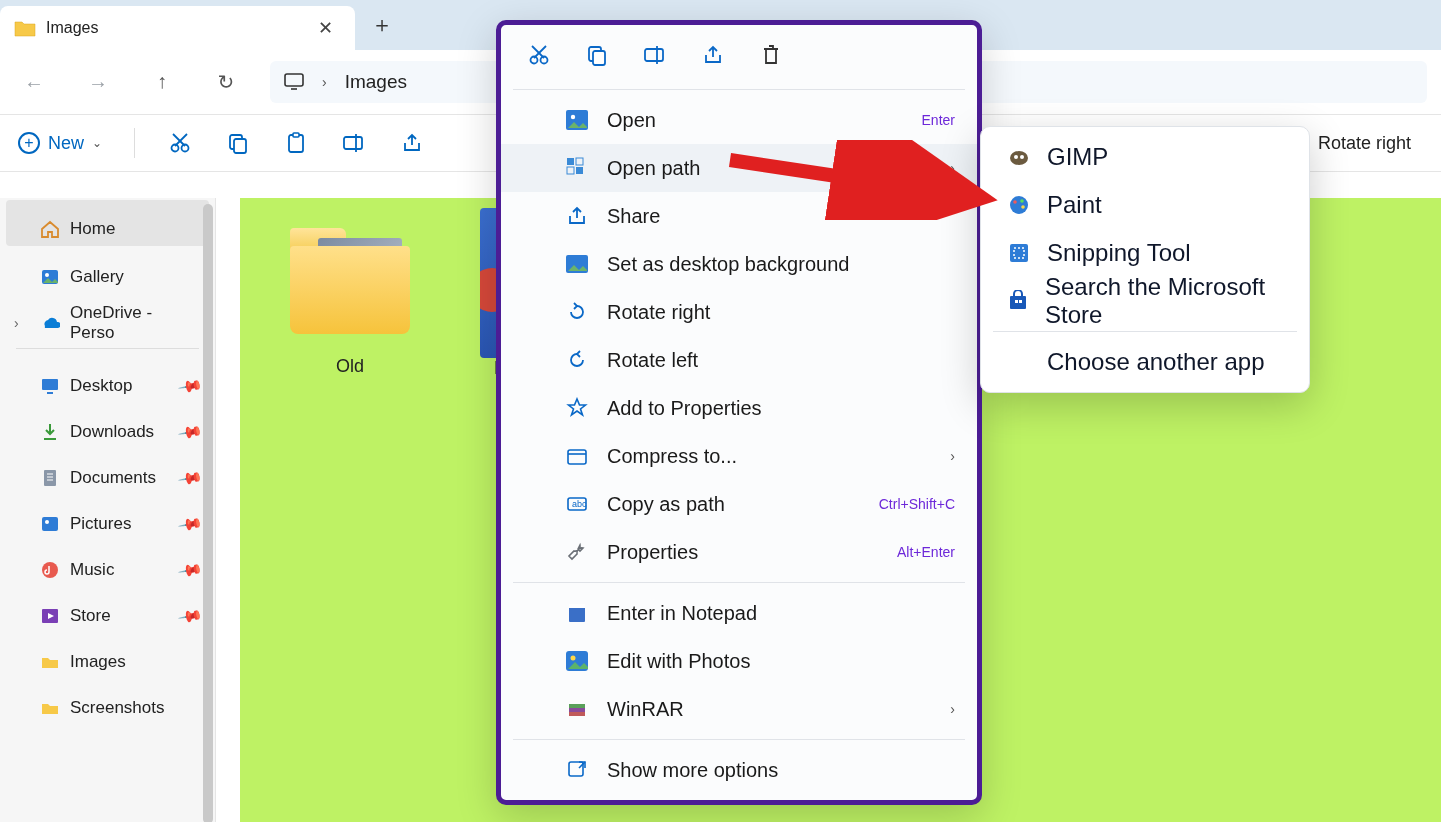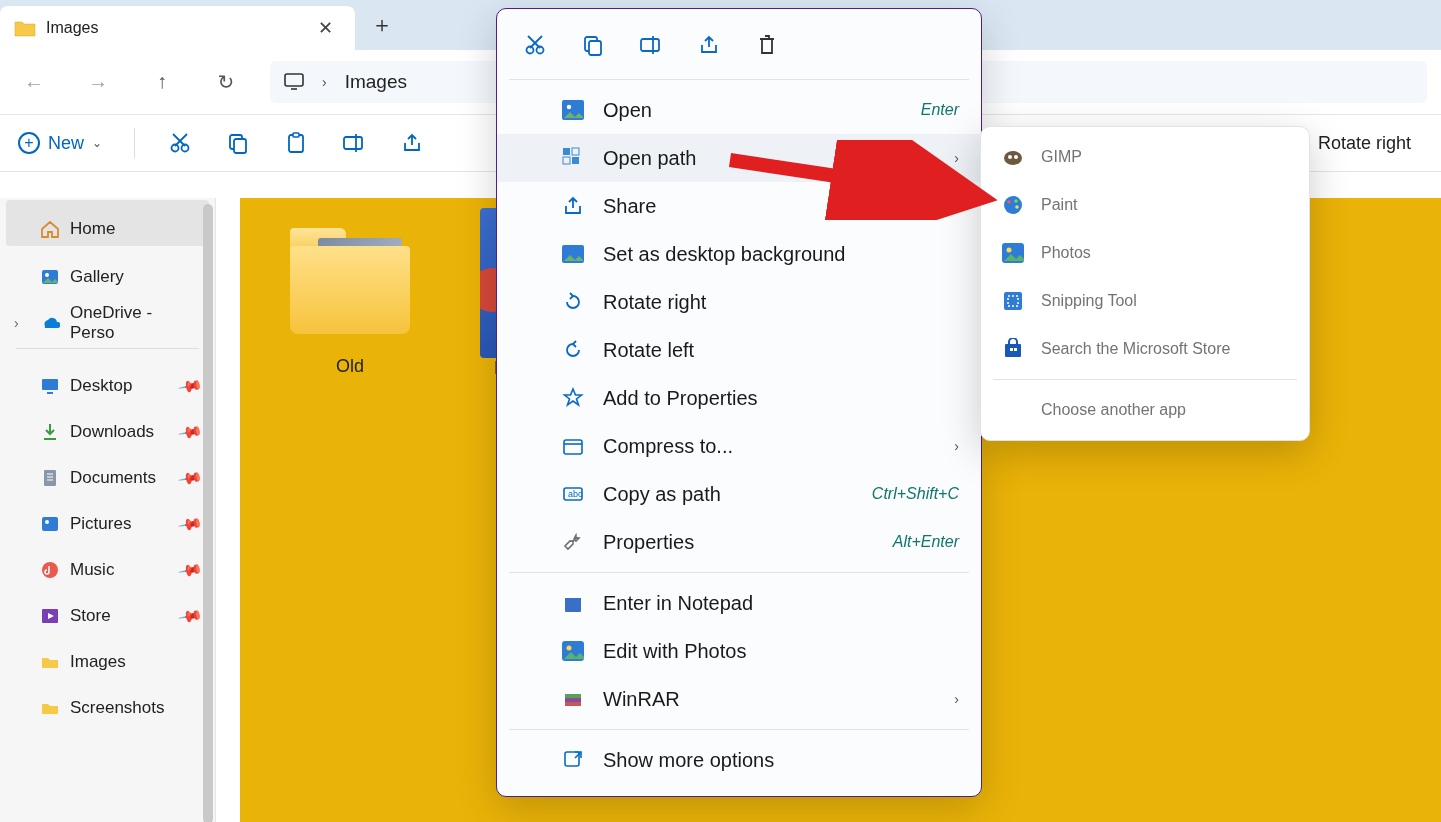--- a/index.html
+++ b/index.html
@@ -34,46 +34,46 @@
   .sidebar { position: absolute; top: 198px; left: 0; width: 216px; bottom: 0; background: #f6f6f6; border-right: 1px solid #e5e5e5; overflow: hidden; }
   .sbitem { display: flex; align-items: center; gap: 10px; height: 46px; padding: 12px 14px 0 40px; font-size: 17px; color: #222; cursor: pointer; position: relative; }
   .sbitem.selected { background: #e4e4e4; border-radius: 4px; margin: 2px 6px; padding-left: 34px; }
   .sbitem .pin { margin-left: auto; font-size: 16px; color: #888; transform: rotate(35deg); }
   .sbitem .expand { position: absolute; left: 14px; color: #666; font-size: 14px; }
   .sbdiv { height: 1px; background: #ddd; margin: 8px 16px; }
   .sbicon { width: 20px; height: 20px; display: flex; align-items: center; justify-content: center; }
   .scrollthumb { position: absolute; right: 2px; top: 6px; width: 10px; height: 620px; background: #c9c9c9; border-radius: 5px; }
 
   
-  .content { position: absolute; top: 198px; left: 240px; right: 0; bottom: 0; background: #eab308; padding: 10px 0 16px 30px; display: flex; gap: 30px; align-items: flex-start;}
+  .content { position: absolute; top: 198px; left: 240px; right: 0; bottom: 0; background: #bef264; padding: 10px 0 16px 30px; display: flex; gap: 30px; align-items: flex-start;}
   .fileitem { width: 160px; text-align: center; }
   .fileitem .thumb { width: 140px; height: 140px; margin: 0 auto 8px; position: relative; }
   .fileitem .label { font-size: 18px; color: #222; }
   .folder-body { width: 120px; height: 88px; background: linear-gradient(#ffe08a,#f6c33b); border-radius: 4px 4px 8px 8px; position: absolute; bottom: 14px; left: 10px; }
   .folder-tab { position: absolute; top: 20px; left: 10px; width: 56px; height: 22px; background: linear-gradient(#ffe49a,#f6cf5a); border-radius: 4px 6px 0 0; }
   .folder-preview { position: absolute; top: 30px; left: 38px; width: 84px; height: 60px; background: linear-gradient(135deg,#7a8aa0,#b9c2cd); border-radius: 3px; }
   .pool-thumb { width: 80px; height: 150px; background: linear-gradient(180deg,#3b6fd0 0%, #2a56b4 100%); border-radius: 4px; position: relative; overflow: hidden; margin-left: 20px;}
   .pool-thumb::before { content:''; position:absolute; width:44px;height:44px;border-radius:50%;background:#d6483a; top:60px; left:-10px; }
   .pool-thumb::after { content:''; position:absolute; width:30px;height:30px;border-radius:50%;background:#f2d24a; top:20px; left:18px; }
 
   
-  .ctxmenu { position: absolute; top: 8px; left: 496px; width: 486px; background: #fbfcfd; border: 1px solid #4c1d95; border-radius: 10px; box-shadow: 0 12px 40px rgba(0,0,0,0.18); padding: 12px 0; z-index: 10; }
+  .ctxmenu { position: absolute; top: 20px; left: 496px; width: 486px; background: #fbfcfd; border: 5px solid #4c1d95; border-radius: 10px; box-shadow: 0 12px 40px rgba(0,0,0,0.18); padding: 6px 0; z-index: 10; }
   .ctx-iconrow { display: flex; gap: 30px; padding: 10px 24px 14px; }
   .ctx-iconrow .cicon { width: 28px; height: 28px; display:flex;align-items:center;justify-content:center;color:#0a68c7;font-size:22px; }
   .ctx-iconrow .cicon.del { color:#333; }
   .ctx-item { display: flex; align-items: center; gap: 18px; height: 48px; padding: 0 22px; font-size: 20px; color: #1a1a1a; cursor: pointer; position:relative;}
   .ctx-item.hover { background: #eef2f6; }
   .ctx-item .mi-icon { width: 24px; height: 24px; display:flex;align-items:center;justify-content:center;margin-left:42px; }
-  .ctx-item .shortcut { margin-left: auto; font-size: 16px; color: #0f766e; font-style: italic; }
+  .ctx-item .shortcut { margin-left: auto; font-size: 14px; color: #6d28d9; }
   .ctx-item .submenu-arrow { margin-left:auto; color:#555; font-size:14px; }
   .ctx-sep { height:1px; background:#e0e3e8; margin: 6px 12px; }
 
   
   .submenu { position: absolute; top: 126px; left: 980px; width: 330px; background: #fff; border: 1px solid #dfe3e8; border-radius: 10px; box-shadow: 0 12px 40px rgba(0,0,0,0.2); padding: 6px 0; z-index: 11; }
-  .sub-item { display:flex; align-items:center; gap:16px; height:48px; padding:0 20px; font-size:16px; color:#737373; cursor:pointer; }
+  .sub-item { display:flex; align-items:center; gap:16px; height:48px; padding:0 26px; font-size:24px; color:#0f172a; cursor:pointer; }
   .sub-item .si-icon { width:24px;height:24px;display:flex;align-items:center;justify-content:center; }
   .sub-sep { height:1px; background:#e0e3e8; margin:6px 12px; }
 
   
   .arrow-annot { position: absolute; top: 140px; left: 720px; z-index: 15; pointer-events:none;}
 
   svg { display:block; }
 </style>
 </head>
 <body>
@@ -468,30 +468,20 @@
           <circle cx="11" cy="11" r="9" fill="#2e7cd6"></circle>
           <circle cx="7" cy="8" r="1.8" fill="#f05a5a"></circle>
           <circle cx="14" cy="7" r="1.8" fill="#5ae05a"></circle>
           <circle cx="15" cy="13" r="1.8" fill="#f7d84a"></circle>
         </svg>
       </span>
     <span>Paint</span>
   </div>
   <div class="sub-item">
     <span class="si-icon">
-        <svg width="22" height="20">
-          <rect width="22" height="20" rx="3" fill="#2e7cd6"></rect>
-          <circle cx="7" cy="7" r="2.5" fill="#ffd84a"></circle>
-          <path d="M2 18 l7-7 5 5 4-4 4 4 v2 H2z" fill="#5bb36b"></path>
-        </svg>
-      </span>
-    <span>Photos</span>
-  </div>
-  <div class="sub-item">
-    <span class="si-icon">
         <svg width="22" height="22">
           <rect x="2" y="2" width="18" height="18" rx="2" fill="#2e7cd6"></rect>
           <path d="M6 6 h10 v10 h-10 z" fill="none" stroke="#fff" stroke-width="1.5" stroke-dasharray="2 2"></path>
         </svg>
       </span>
     <span>Snipping Tool</span>
   </div>
   <div class="sub-item">
     <span class="si-icon">
         <svg width="22" height="22">

